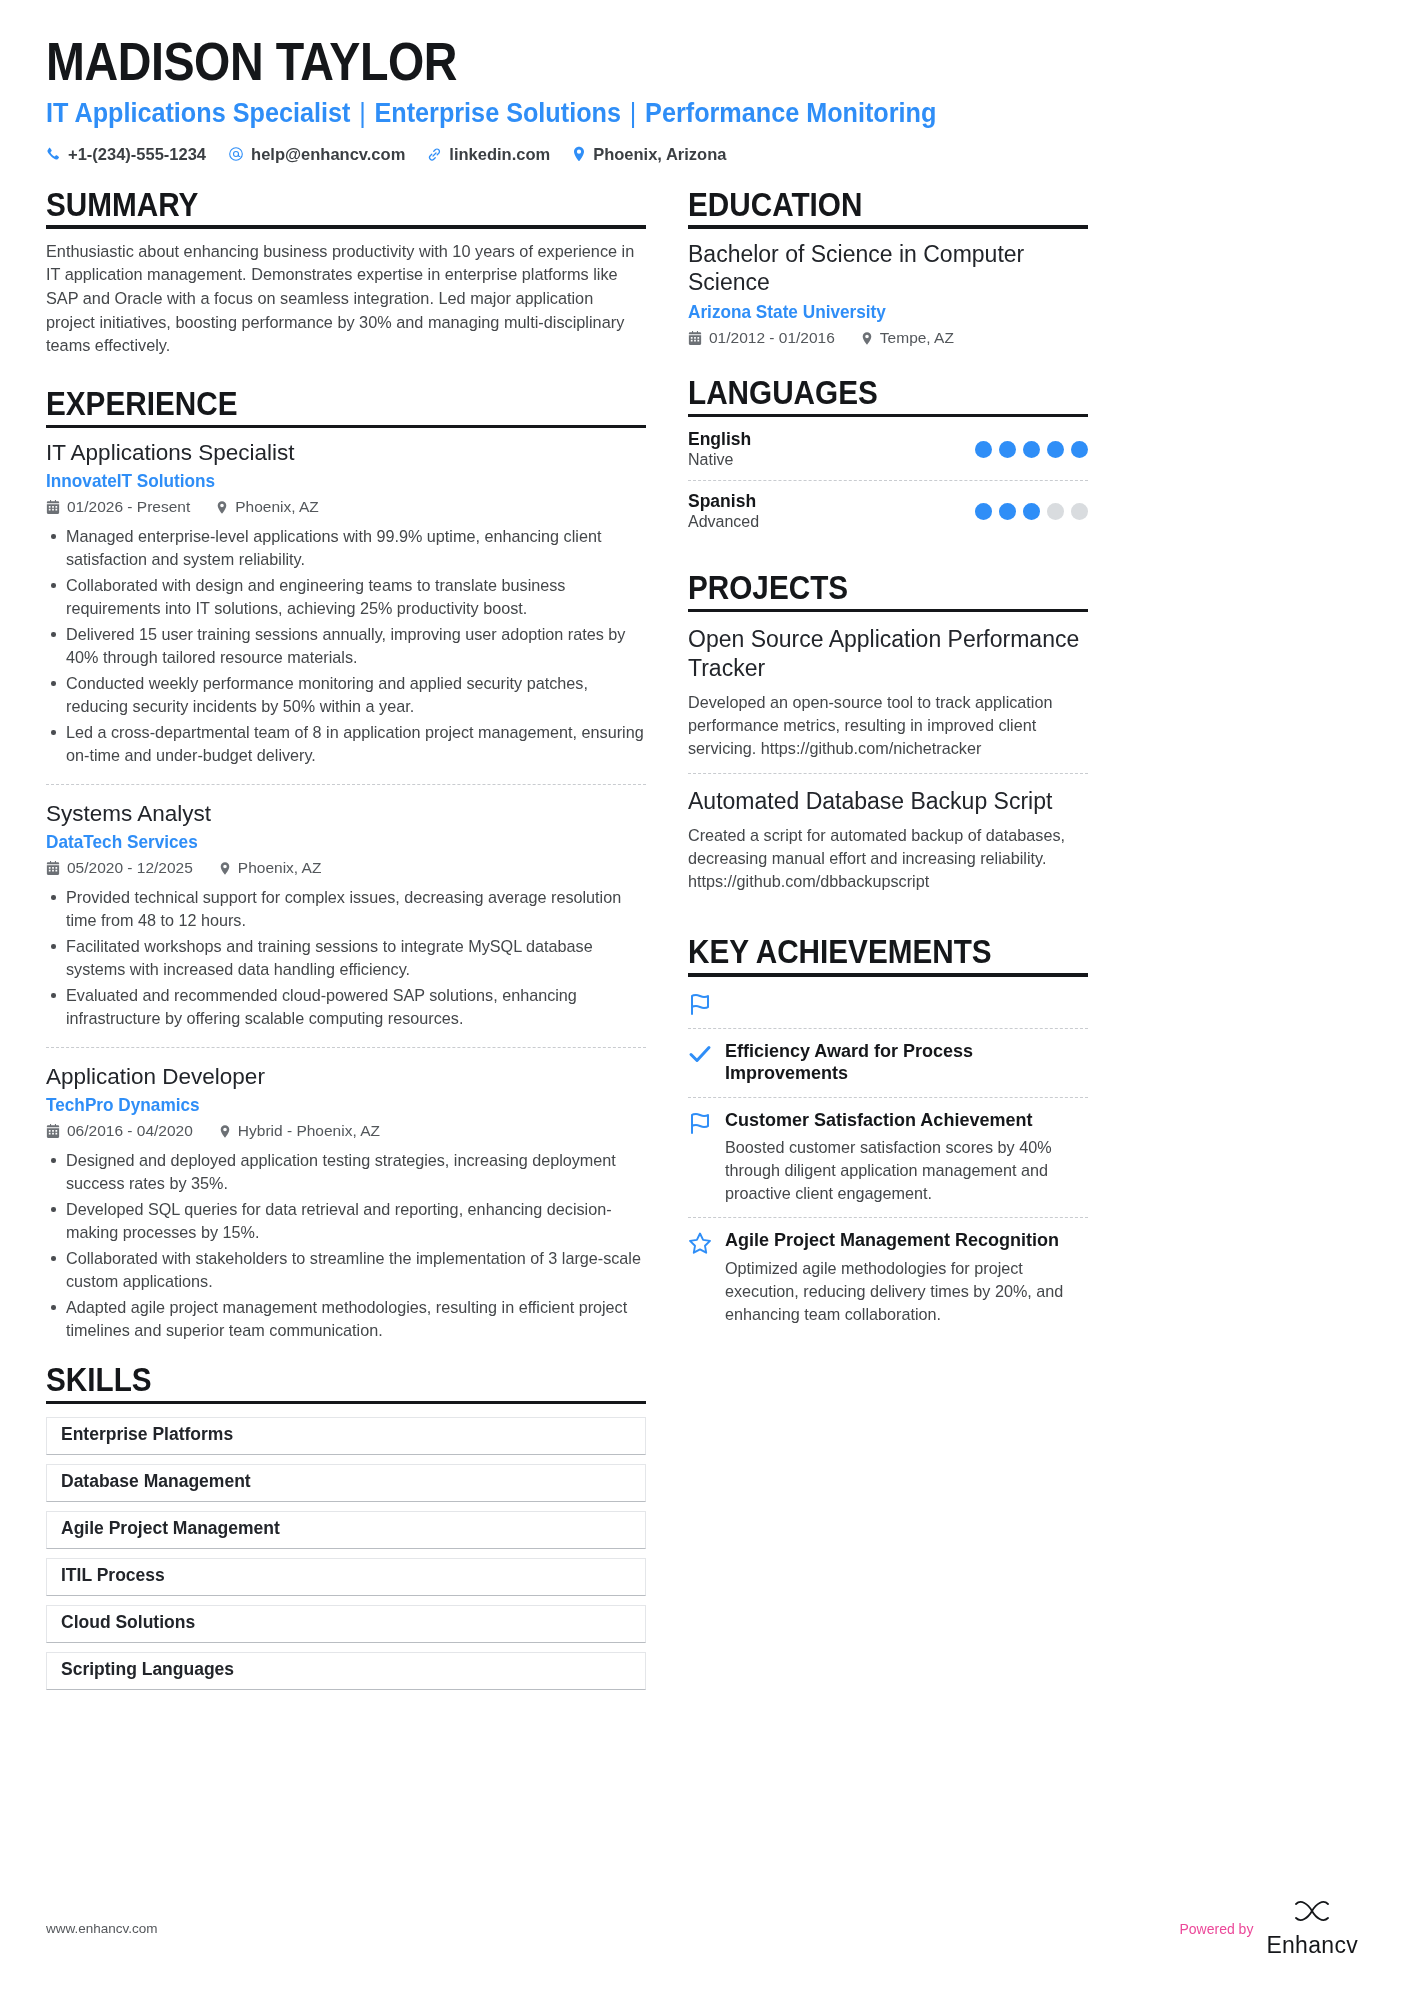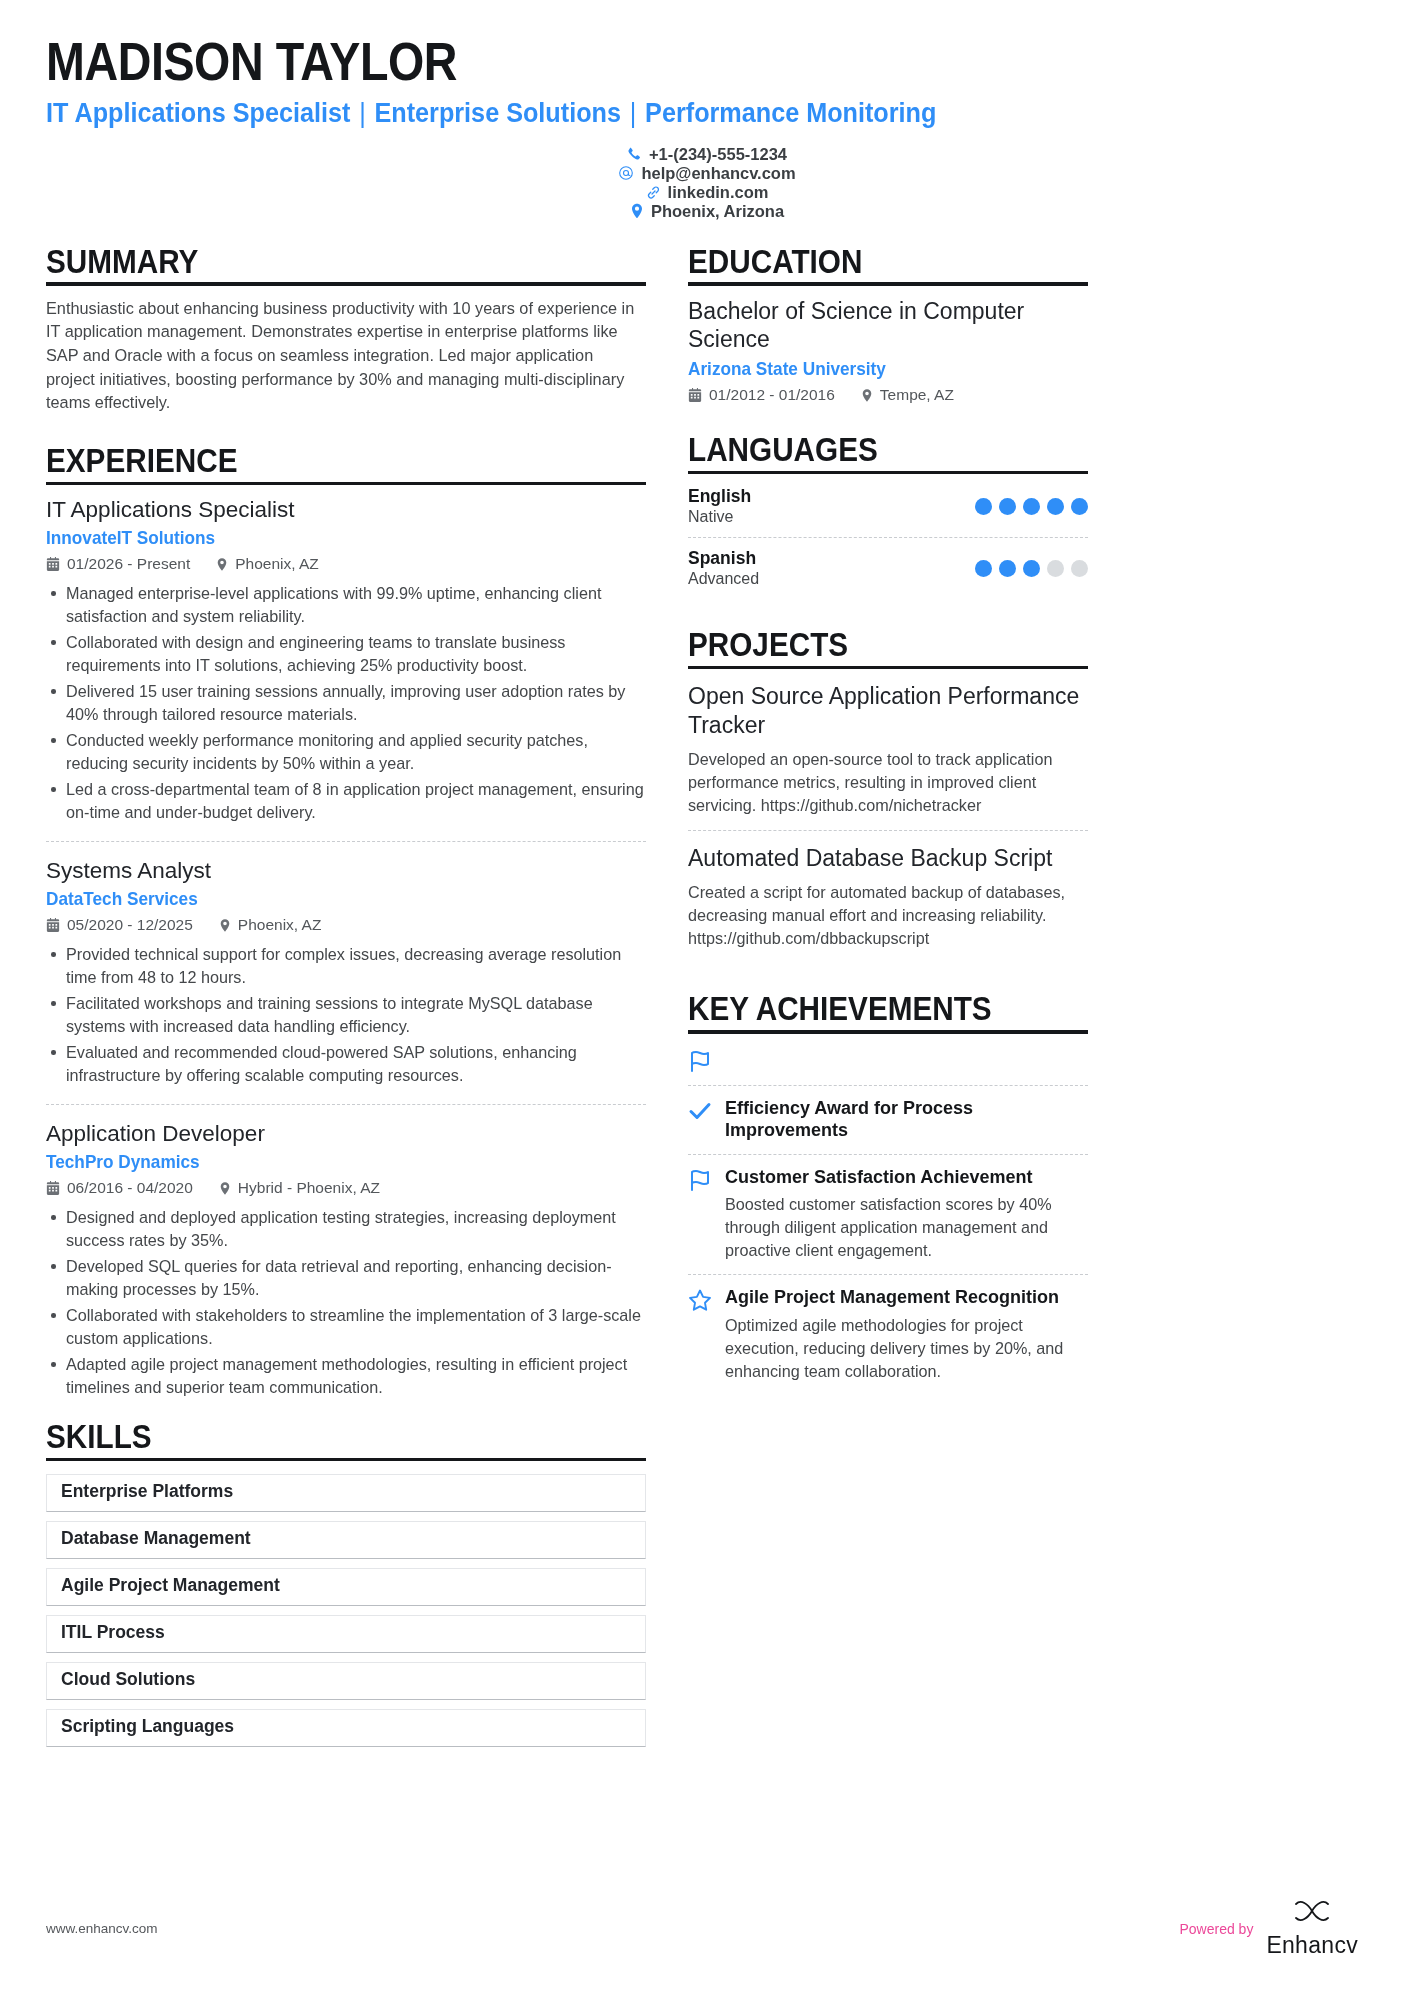--- a/index.html
+++ b/index.html
@@ -46,21 +46,20 @@
 
   .contact-row {
     display: flex;
     align-items: center;
     flex-wrap: wrap;
     gap: 0 22px;
     margin-top: 13px;
     font-size: 16.5px;
     font-weight: 700;
     color: #3b3f43;
-    flex-direction: column;
   }
   .contact-item { display: flex; align-items: center; gap: 7px; white-space: nowrap; }
   .contact-item .ic { display: inline-flex; align-items: center; color: #2f8ef7; }
   .contact-item .ic svg { display: block; }
 
   
   .columns { display: flex; gap: 42px; margin-top: 24px; align-items: flex-start; }
   .col-left  { width: 600px; flex: none; }
   .col-right { width: 400px; flex: none; }
 

